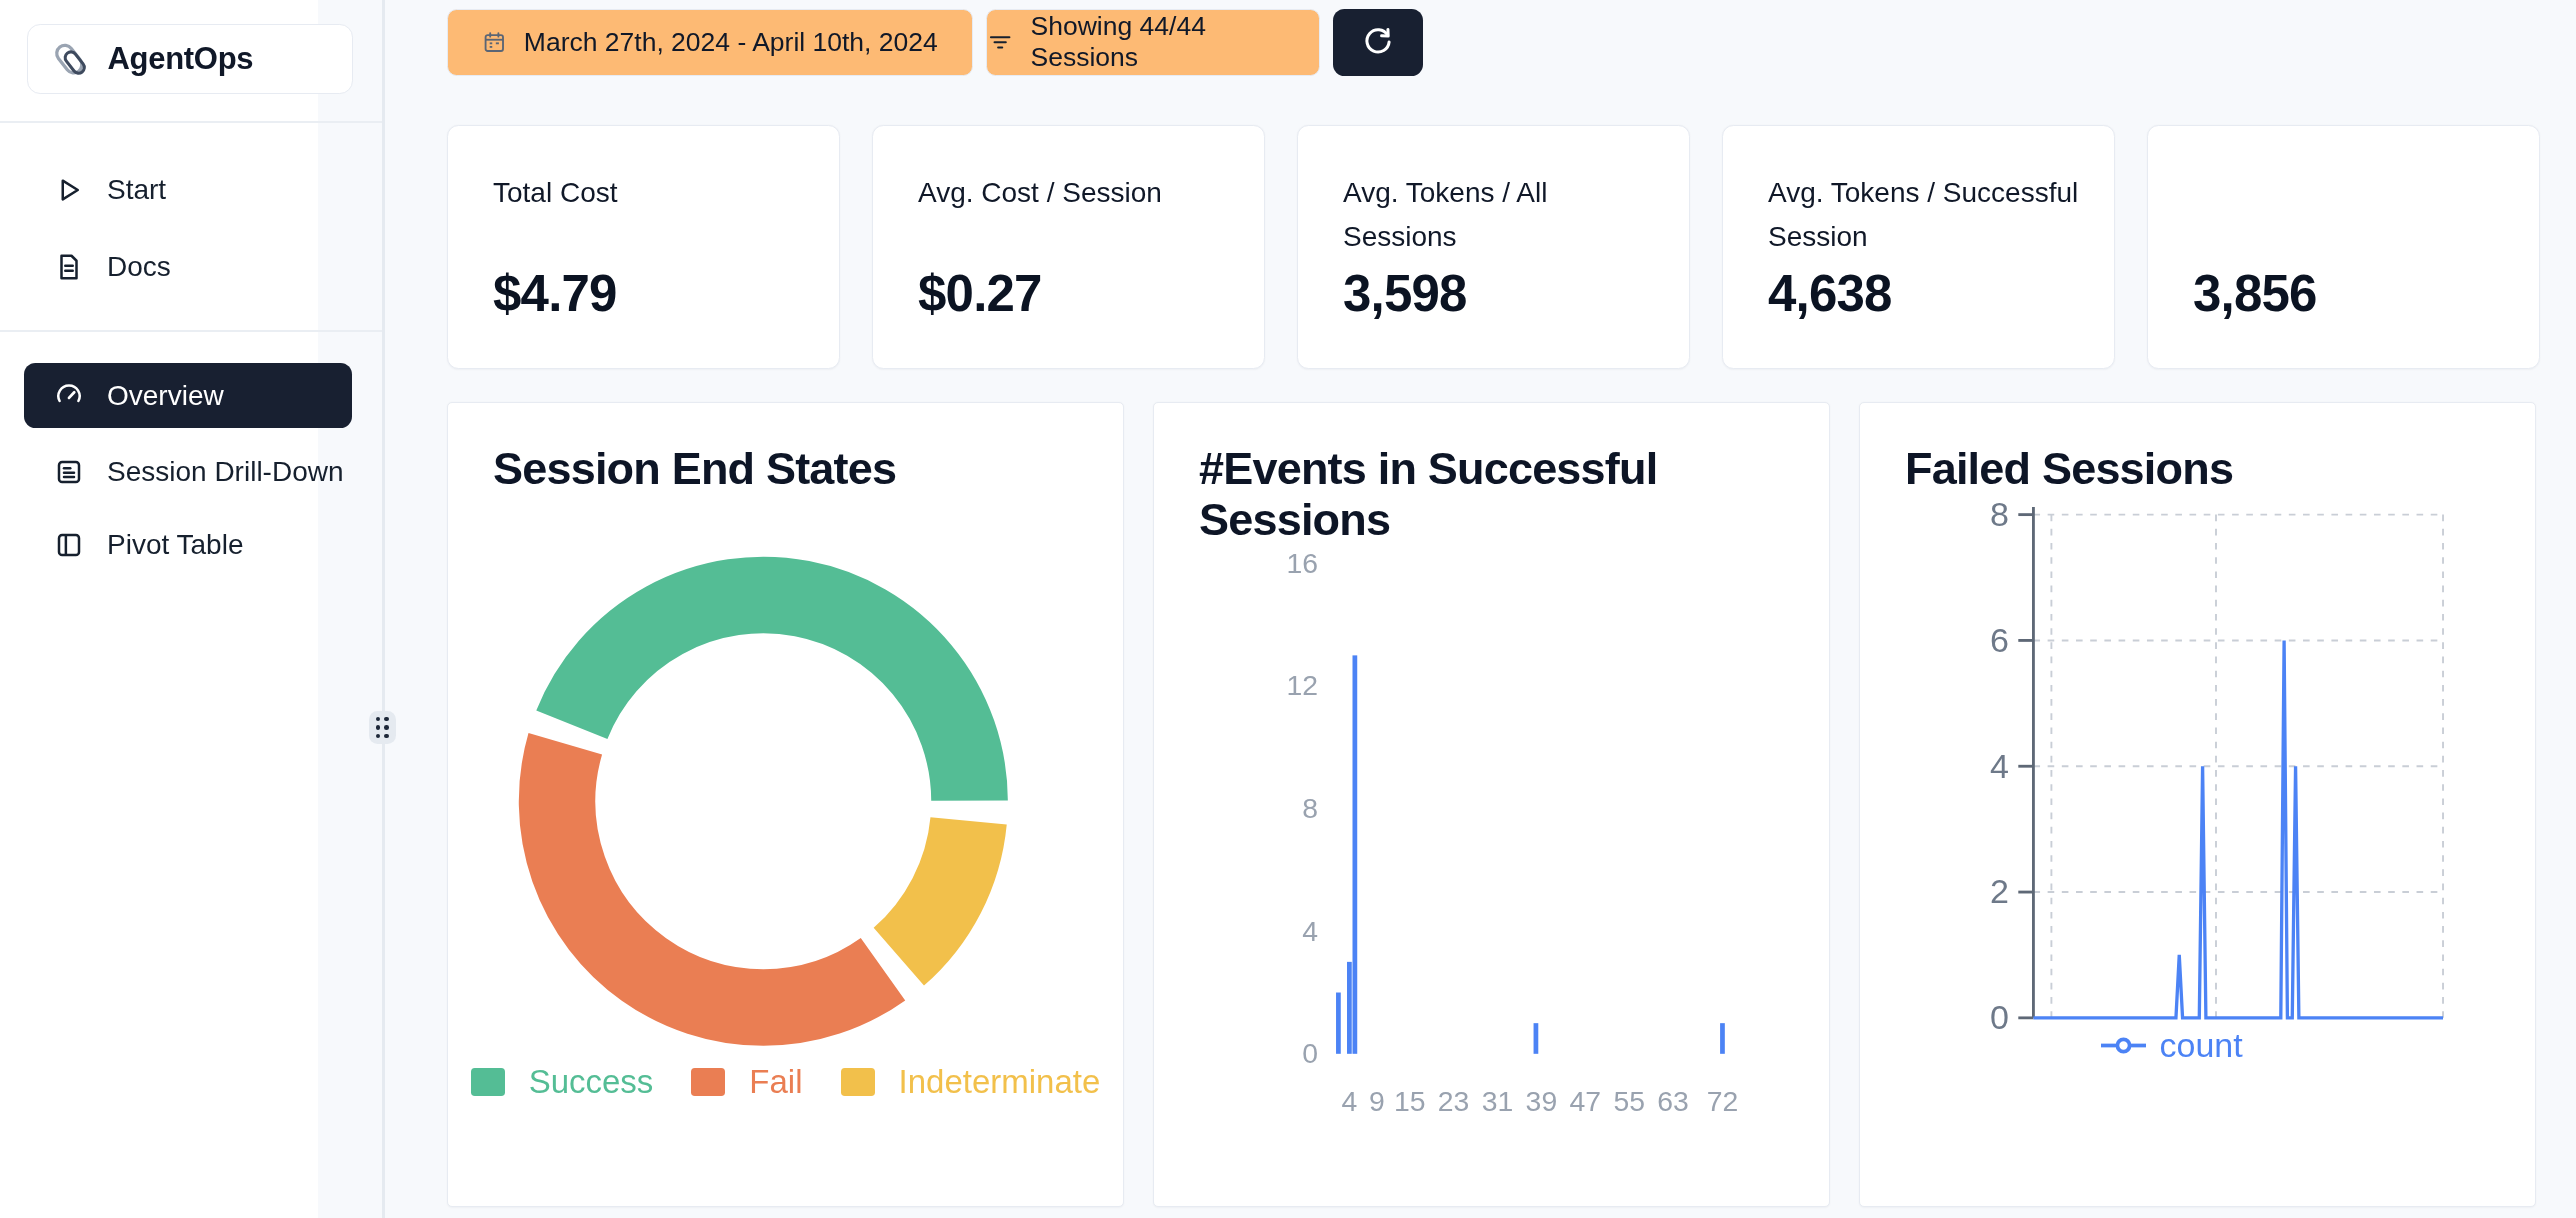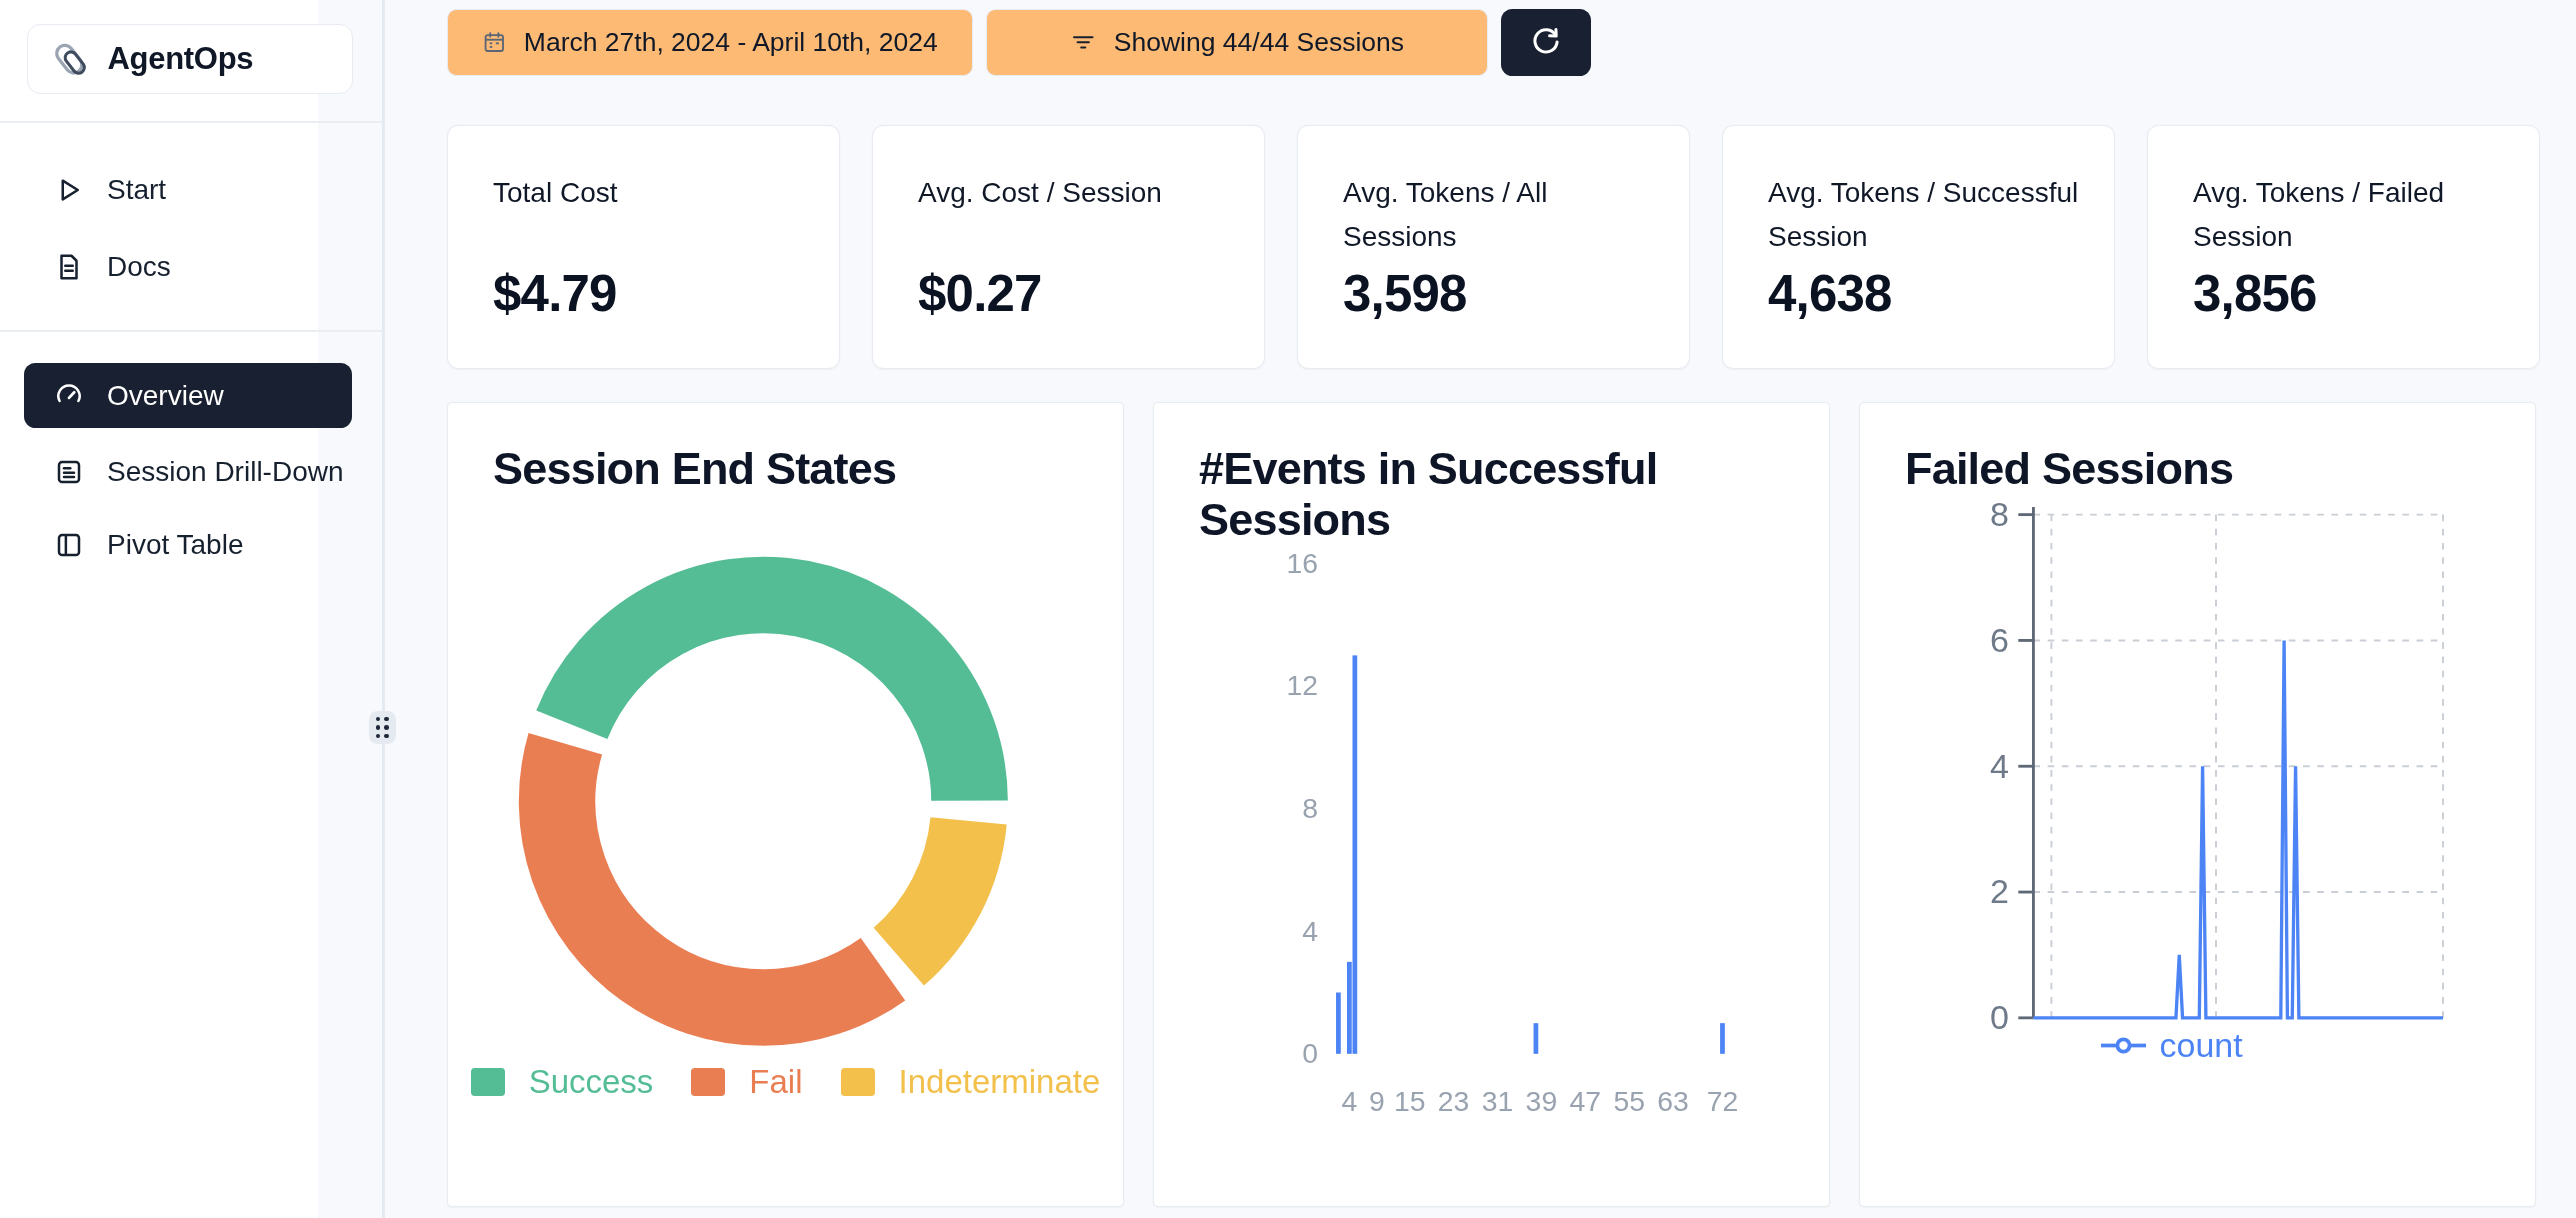--- a/index.html
+++ b/index.html
@@ -26,21 +26,21 @@
                gap:23px; padding-left:30px; font-size:28px; color:#16202E; border-radius:11.4px; cursor:pointer; }
   .side-item svg { flex:0 0 auto; }
   .side-item.active { background:#182031; color:#FFFFFF; height:65px; }
 
   
   .topbar { position:absolute; left:447px; top:8.5px; display:flex; gap:13.2px; align-items:stretch; }
   .btn { background:#fdba74; border:1.9px solid #E7EBF2; border-radius:9.5px; height:67px;
          display:flex; align-items:center; justify-content:center; gap:17px; font-size:26.5px;
          color:#101828; cursor:pointer; }
   .btn-date { width:526px; }
-  .btn-filter { width:502px; }
+  .btn-filter { width:334px; }
   .btn-refresh { width:90px; height:67px; background:#182031; border:none; border-radius:11.4px;
                  display:flex; align-items:center; justify-content:center; cursor:pointer; }
 
   
   .stats-row { position:absolute; left:447px; top:125px; display:flex; gap:32px; }
   .stat-card { position:relative; width:393px; height:244px; background:#fff; border:1.9px solid #E7EBF2;
                border-radius:11.4px; box-shadow:0 0.9px 1.9px rgba(16,24,40,.04); }
   .stat-label { position:absolute; left:45px; top:45px; width:324px; font-size:28px; line-height:44px; color:#101828; }
   .stat-value { position:absolute; left:45px; top:138px; font-size:51px; font-weight:700;
                 color:#0B1322; letter-spacing:-0.8px; }
@@ -177,21 +177,20 @@
     </div>
     <div class="stat-card">
       <div class="stat-label">Avg. Tokens / All Sessions</div>
       <div class="stat-value">3,598</div>
     </div>
     <div class="stat-card">
       <div class="stat-label">Avg. Tokens / Successful Session</div>
       <div class="stat-value">4,638</div>
     </div>
     <div class="stat-card">
-      <div class="stat-label">Avg. Tokens / Failed Session</div>
       <div class="stat-value">3,856</div>
     </div>
   </div>
 
   <div class="charts-row">
 
     <div class="chart-card">
       <div class="chart-title">Session End States</div>
       <svg id="donut-svg" class="chart-svg" width="677" height="805" viewBox="0 0 715 851">
           <path d="M 130.5900897399609 340.0418118500487 A 218 218 0 0 1 550.9991109205384 420.37739430232676" fill="none" stroke="#54BD95" stroke-width="81"></path>

